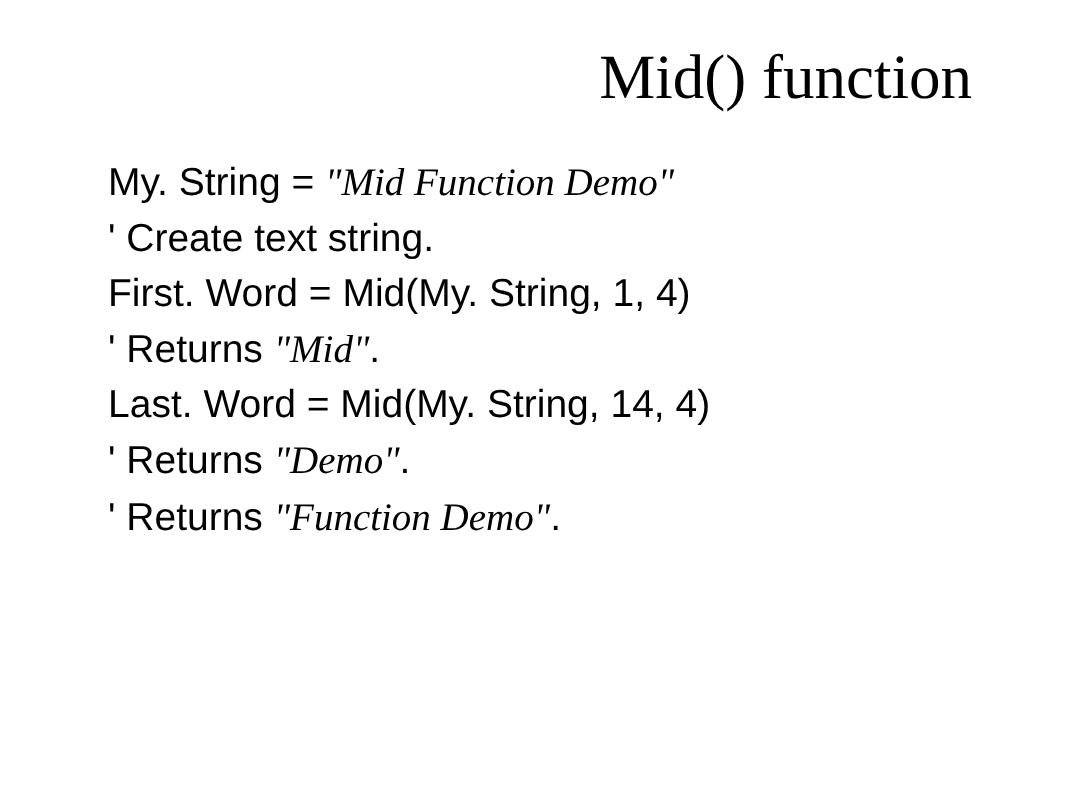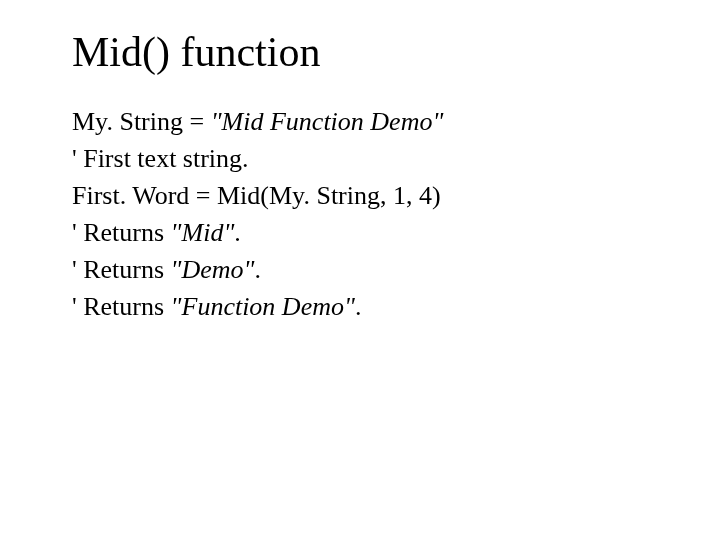--- a/index.html
+++ b/index.html
@@ -14,62 +14,63 @@
     width: 720px;
     height: 540px;
     position: relative;
     box-sizing: border-box;
     padding: 28px 72px 0 72px;
   }
   .title {
     font-family: "Times New Roman", Times, serif;
     font-size: 42px;
     color: #000;
-    text-align: left;
+    text-align: right;
     margin: 0 0 28px 0;
     font-weight: normal;
   }
   .body {
     font-size: 26px;
     line-height: 1.35;
     color: #000;
   }
   .line {
     margin: 2px 0;
     white-space: nowrap;
   }
   .sans {
-    font-family: Liberation Serif, serif;
+    font-family: Liberation Sans, sans-serif;
   }
   .serif-i {
     font-family: "Times New Roman", Times, serif;
     font-style: italic;
   }
 </style>
 </head>
 <body>
 
 <div class="slide">
 
   <h1 class="title">Mid() function</h1>
 
   <div class="body">
 
     <div class="line">
       <span class="sans">My. String = </span><span class="serif-i">"Mid Function Demo"</span>
     </div>
 
-    <div class="line sans">' First text string.</div>
+    <div class="line sans">' Create text string.</div>
 
     <div class="line sans">First. Word = Mid(My. String, 1, 4)</div>
 
     <div class="line">
       <span class="sans">' Returns </span><span class="serif-i">"Mid"</span><span class="sans">.</span>
     </div>
 
+    <div class="line sans">Last. Word = Mid(My. String, 14, 4)</div>
 
     <div class="line">
       <span class="sans">' Returns </span><span class="serif-i">"Demo"</span><span class="sans">.</span>
     </div>
 
 
     <div class="line">
       <span class="sans">' Returns </span><span class="serif-i">"Function Demo"</span><span class="sans">.</span>
     </div>
 

